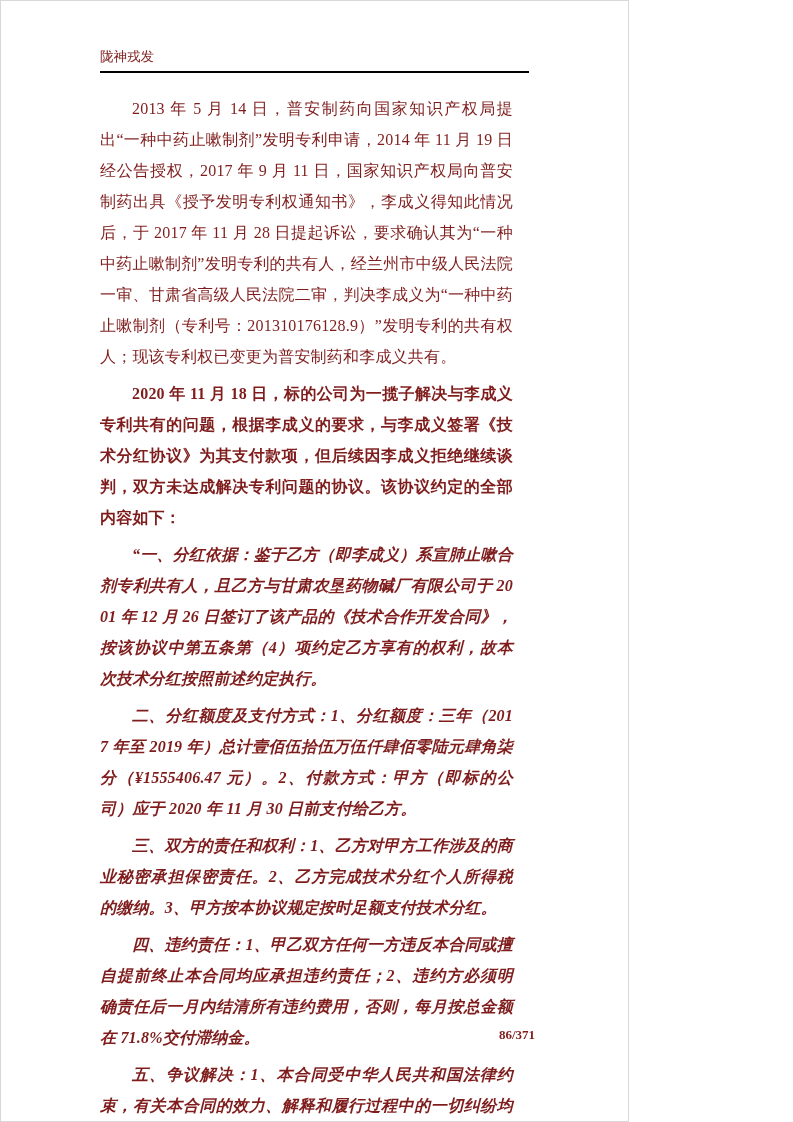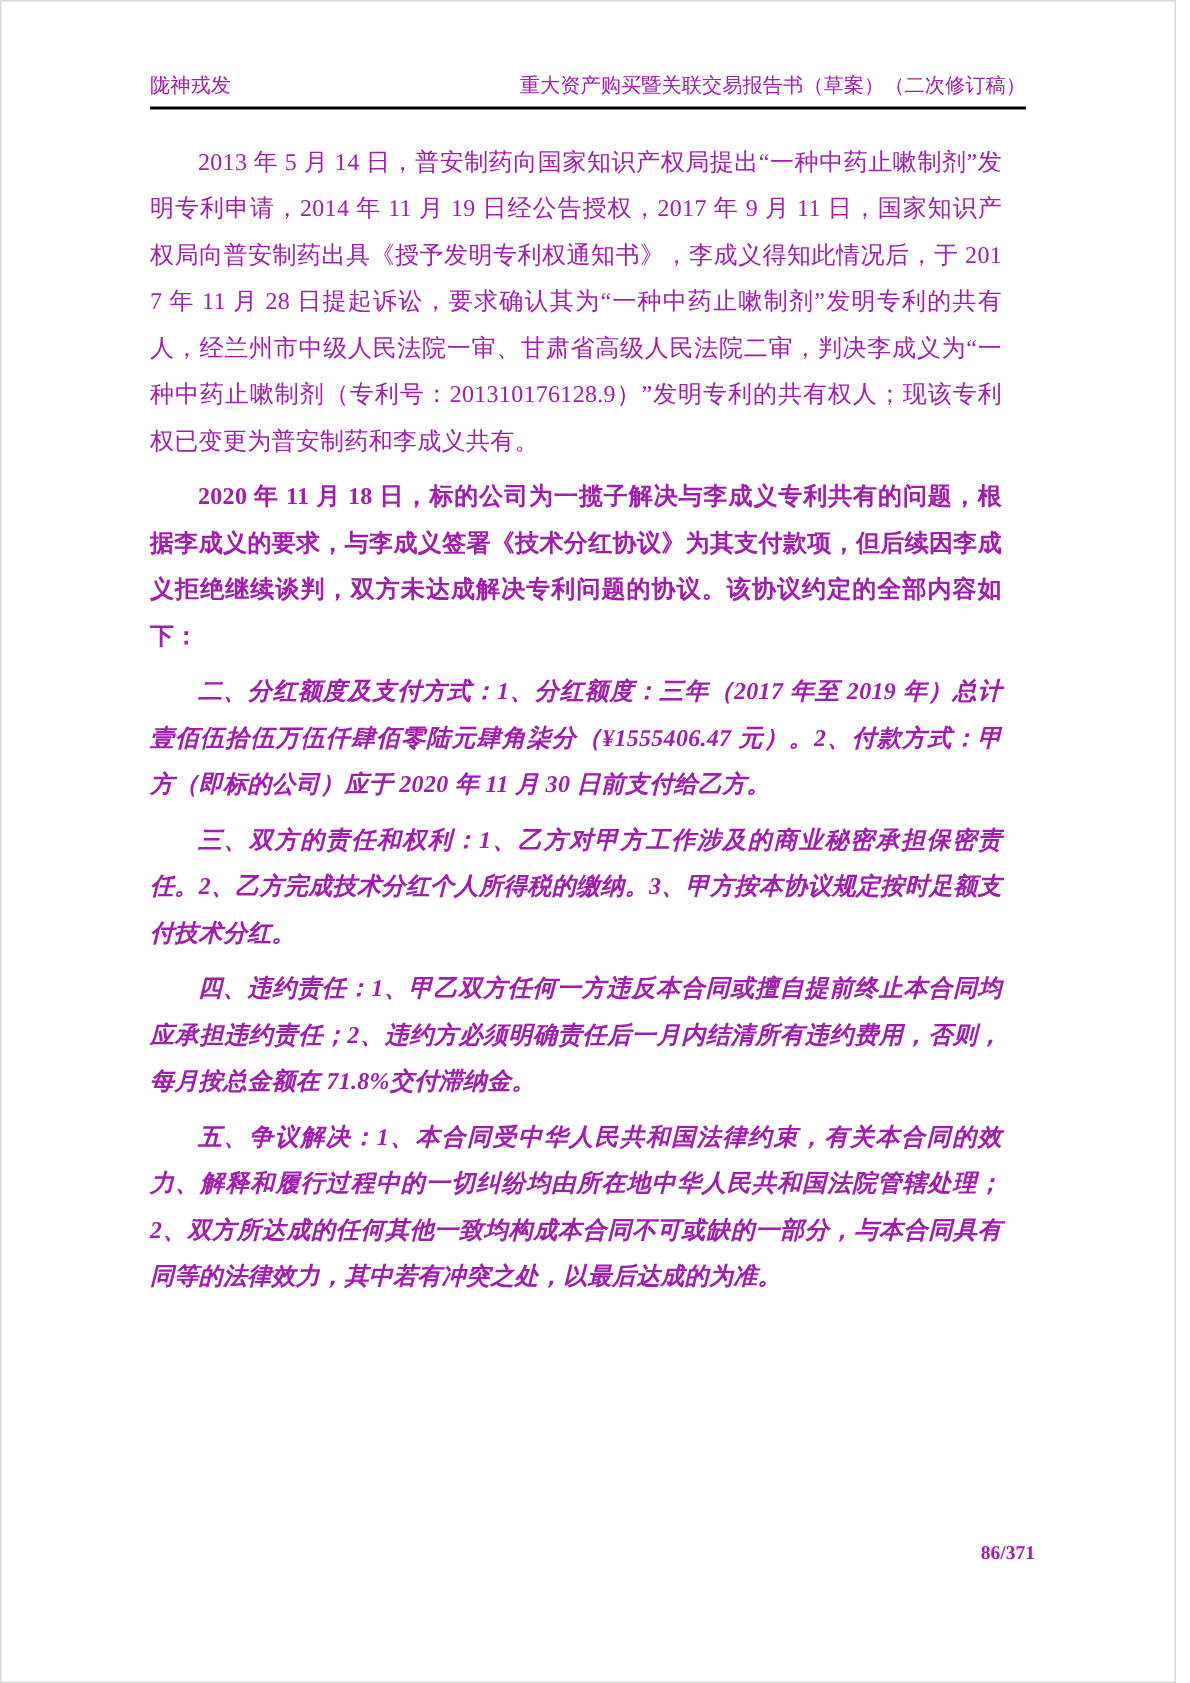--- a/index.html
+++ b/index.html
@@ -1,24 +1,24 @@
 <!DOCTYPE html>
 <html><head>
 <meta charset="utf-8">
 <style>
   html, body { margin: 0; padding: 0; background: #ffffff; }
   .page {
     position: relative;
-    width: 784px;
+    width: 629px;
     height: 1122px;
     background: #ffffff;
     box-sizing: border-box;
     border: 1px solid #d8d8d8;
     font-family: "Liberation Serif", "DejaVu Serif", serif;
-    color: #a21caf;
+    color: #7f1d1d;
     overflow: hidden;
   }
   .header {
     position: absolute;
     left: 99px;
     right: 99px;
     top: 46px;
     display: flex;
     justify-content: space-between;
     align-items: flex-end;
@@ -56,26 +56,26 @@
     font-family: "Liberation Serif", "DejaVu Serif", serif;
   }
 </style>
 </head>
 <body>
 
 <div class="page">
 
   <div class="header">
     <span class="left">陇神戎发</span>
-    <span class="right">重大资产购买暨关联交易报告书（草案）（二次修订稿）</span>
   </div>
 
   <div class="doc-body">
     <p class="p-normal">2013 年 5 月 14 日，普安制药向国家知识产权局提出“一种中药止嗽制剂”发明专利申请，2014 年 11 月 19 日经公告授权，2017 年 9 月 11 日，国家知识产权局向普安制药出具《授予发明专利权通知书》，李成义得知此情况后，于 2017 年 11 月 28 日提起诉讼，要求确认其为“一种中药止嗽制剂”发明专利的共有人，经兰州市中级人民法院一审、甘肃省高级人民法院二审，判决李成义为“一种中药止嗽制剂（专利号：201310176128.9）”发明专利的共有权人；现该专利权已变更为普安制药和李成义共有。</p>
     <p class="p-bold">2020 年 11 月 18 日，标的公司为一揽子解决与李成义专利共有的问题，根据李成义的要求，与李成义签署《技术分红协议》为其支付款项，但后续因李成义拒绝继续谈判，双方未达成解决专利问题的协议。该协议约定的全部内容如下：</p>
+    <p class="p-bi">“一、分红依据：鉴于乙方（即李成义）系宣肺止嗽合剂专利共有人，且乙方与甘肃农垦药物碱厂有限公司于 2001 年 12 月 26 日签订了该产品的《技术合作开发合同》，按该协议中第五条第（4）项约定乙方享有的权利，故本次技术分红按照前述约定执行。</p>
     <p class="p-bi">二、分红额度及支付方式：1、分红额度：三年（2017 年至 2019 年）总计壹佰伍拾伍万伍仟肆佰零陆元肆角柒分（¥1555406.47 元）。2、付款方式：甲方（即标的公司）应于 2020 年 11 月 30 日前支付给乙方。</p>
     <p class="p-bi">三、双方的责任和权利：1、乙方对甲方工作涉及的商业秘密承担保密责任。2、乙方完成技术分红个人所得税的缴纳。3、甲方按本协议规定按时足额支付技术分红。</p>
     <p class="p-bi">四、违约责任：1、甲乙双方任何一方违反本合同或擅自提前终止本合同均应承担违约责任；2、违约方必须明确责任后一月内结清所有违约费用，否则，每月按总金额在 71.8%交付滞纳金。</p>
     <p class="p-bi">五、争议解决：1、本合同受中华人民共和国法律约束，有关本合同的效力、解释和履行过程中的一切纠纷均由所在地中华人民共和国法院管辖处理；2、双方所达成的任何其他一致均构成本合同不可或缺的一部分，与本合同具有同等的法律效力，其中若有冲突之处，以最后达成的为准。</p>
   </div>
 
   <div class="page-number">86/371</div>
 
 </div>
 

